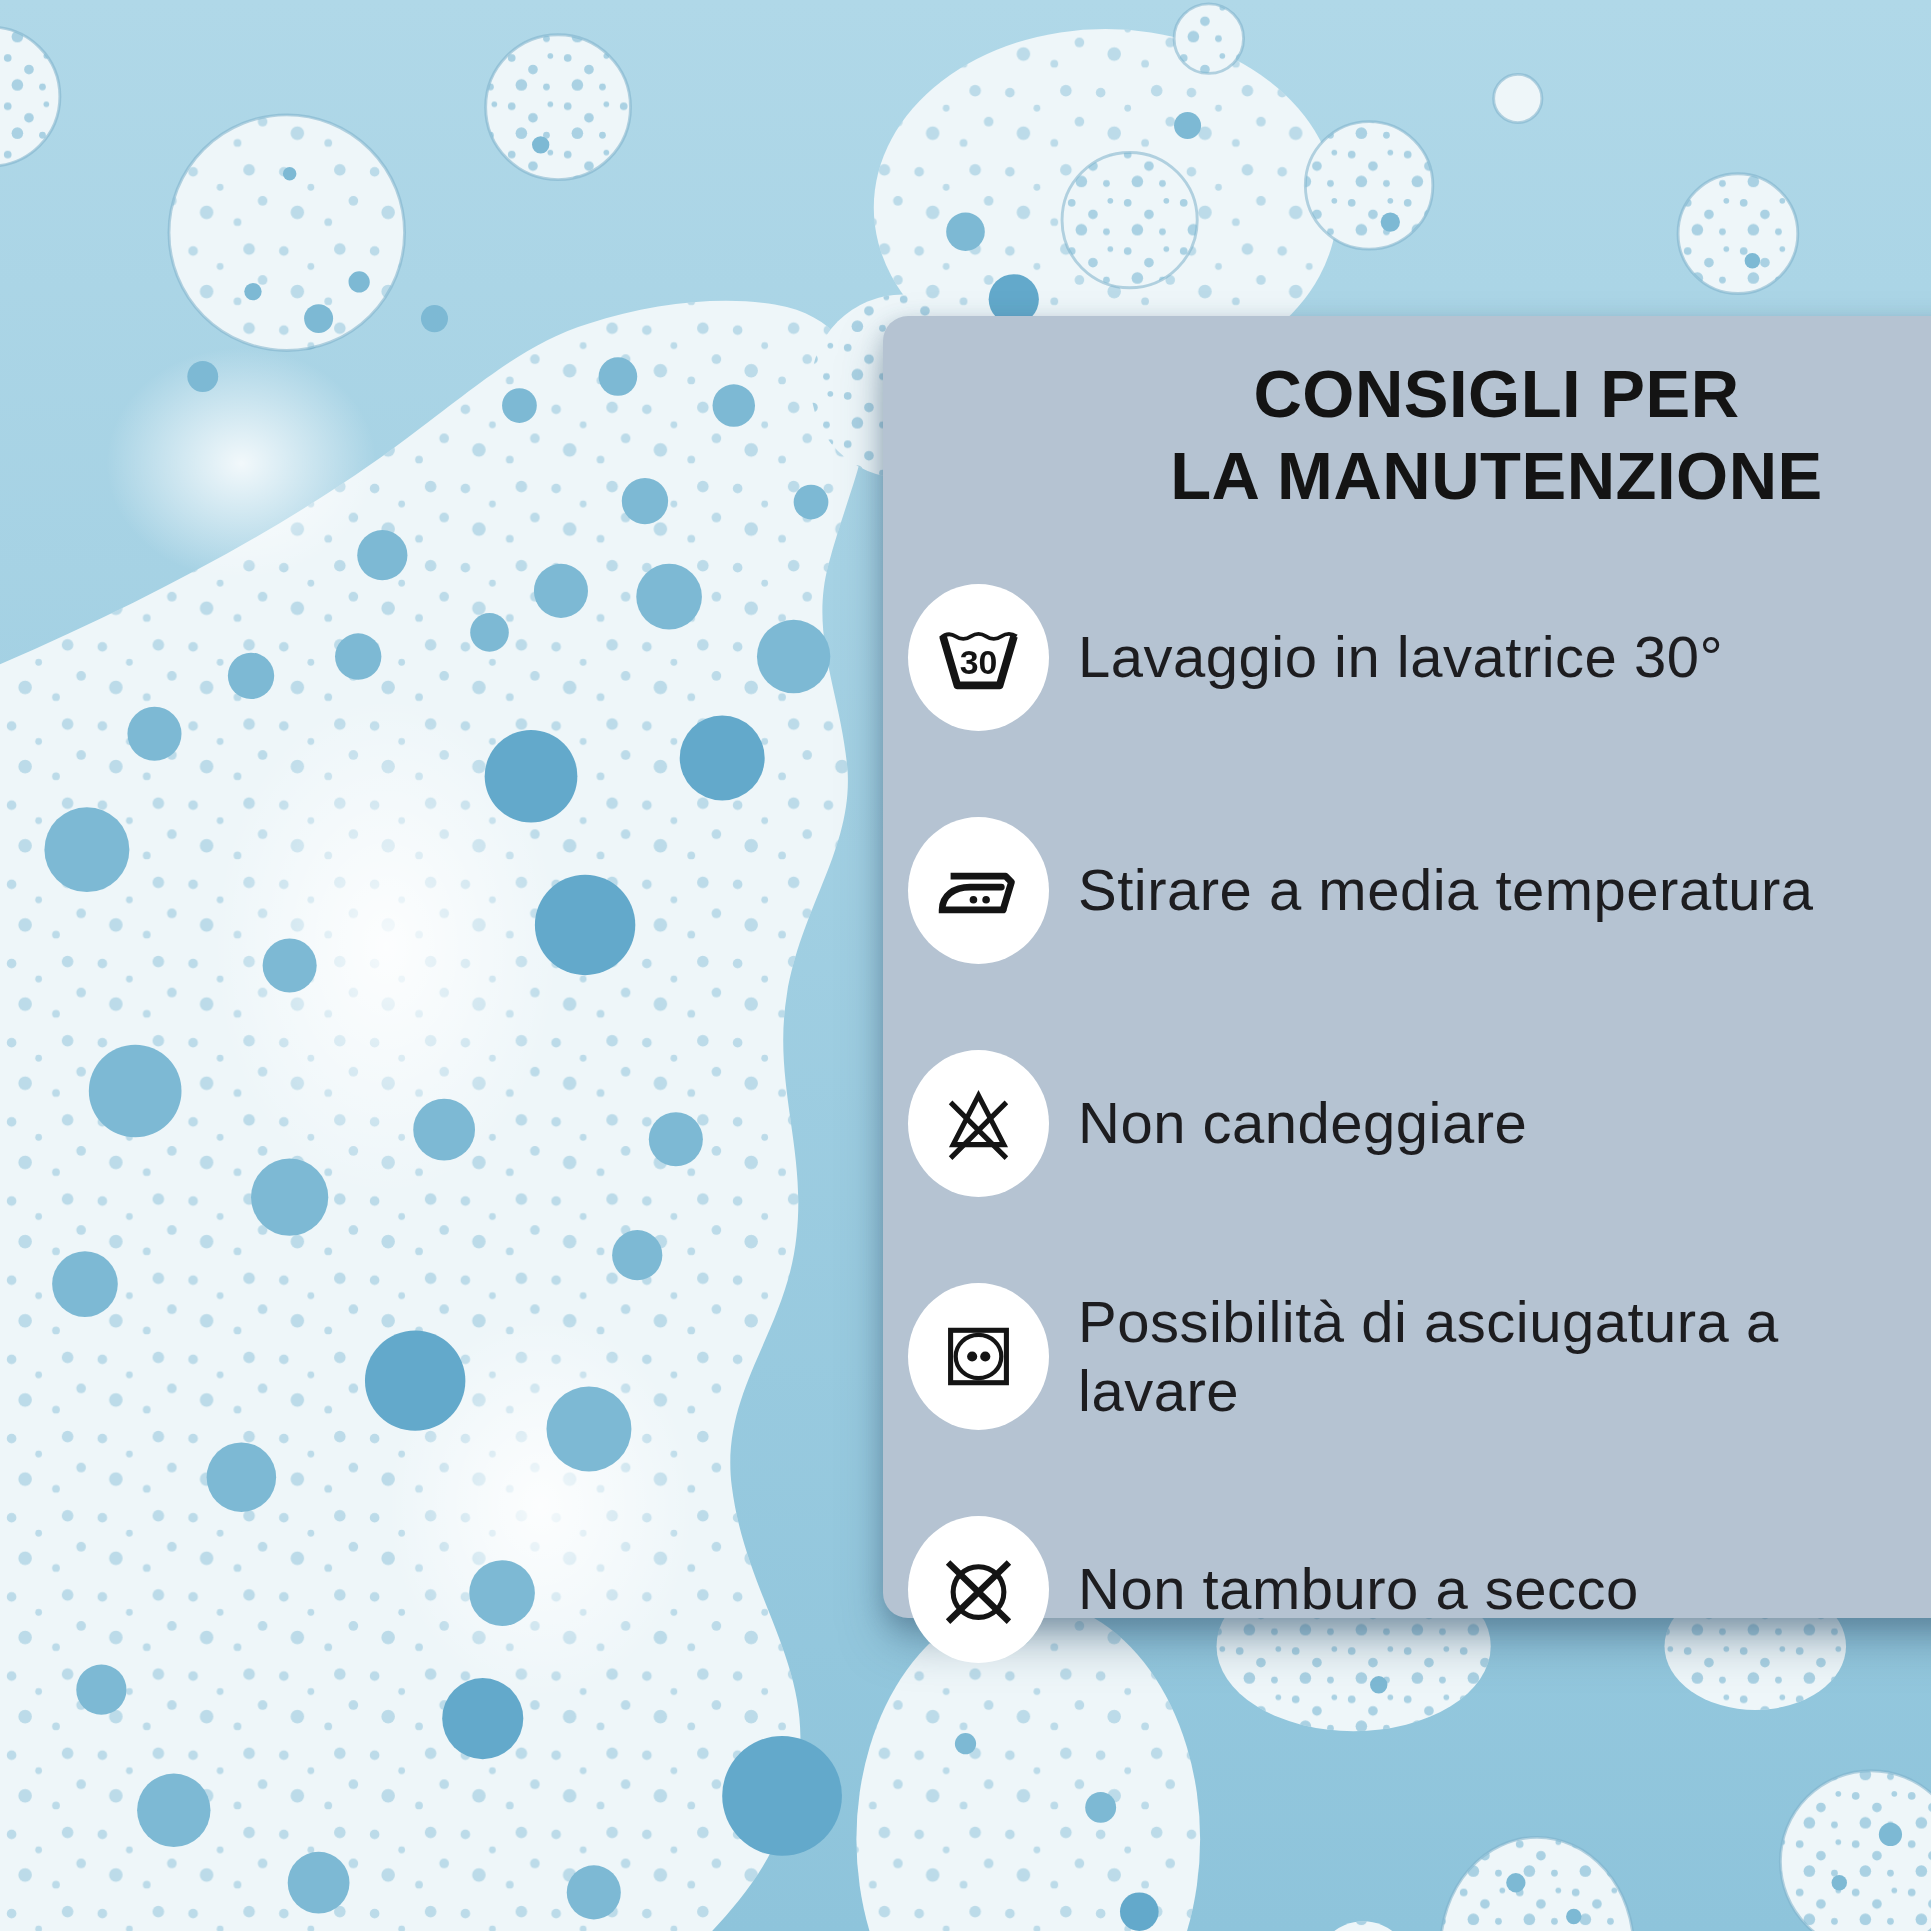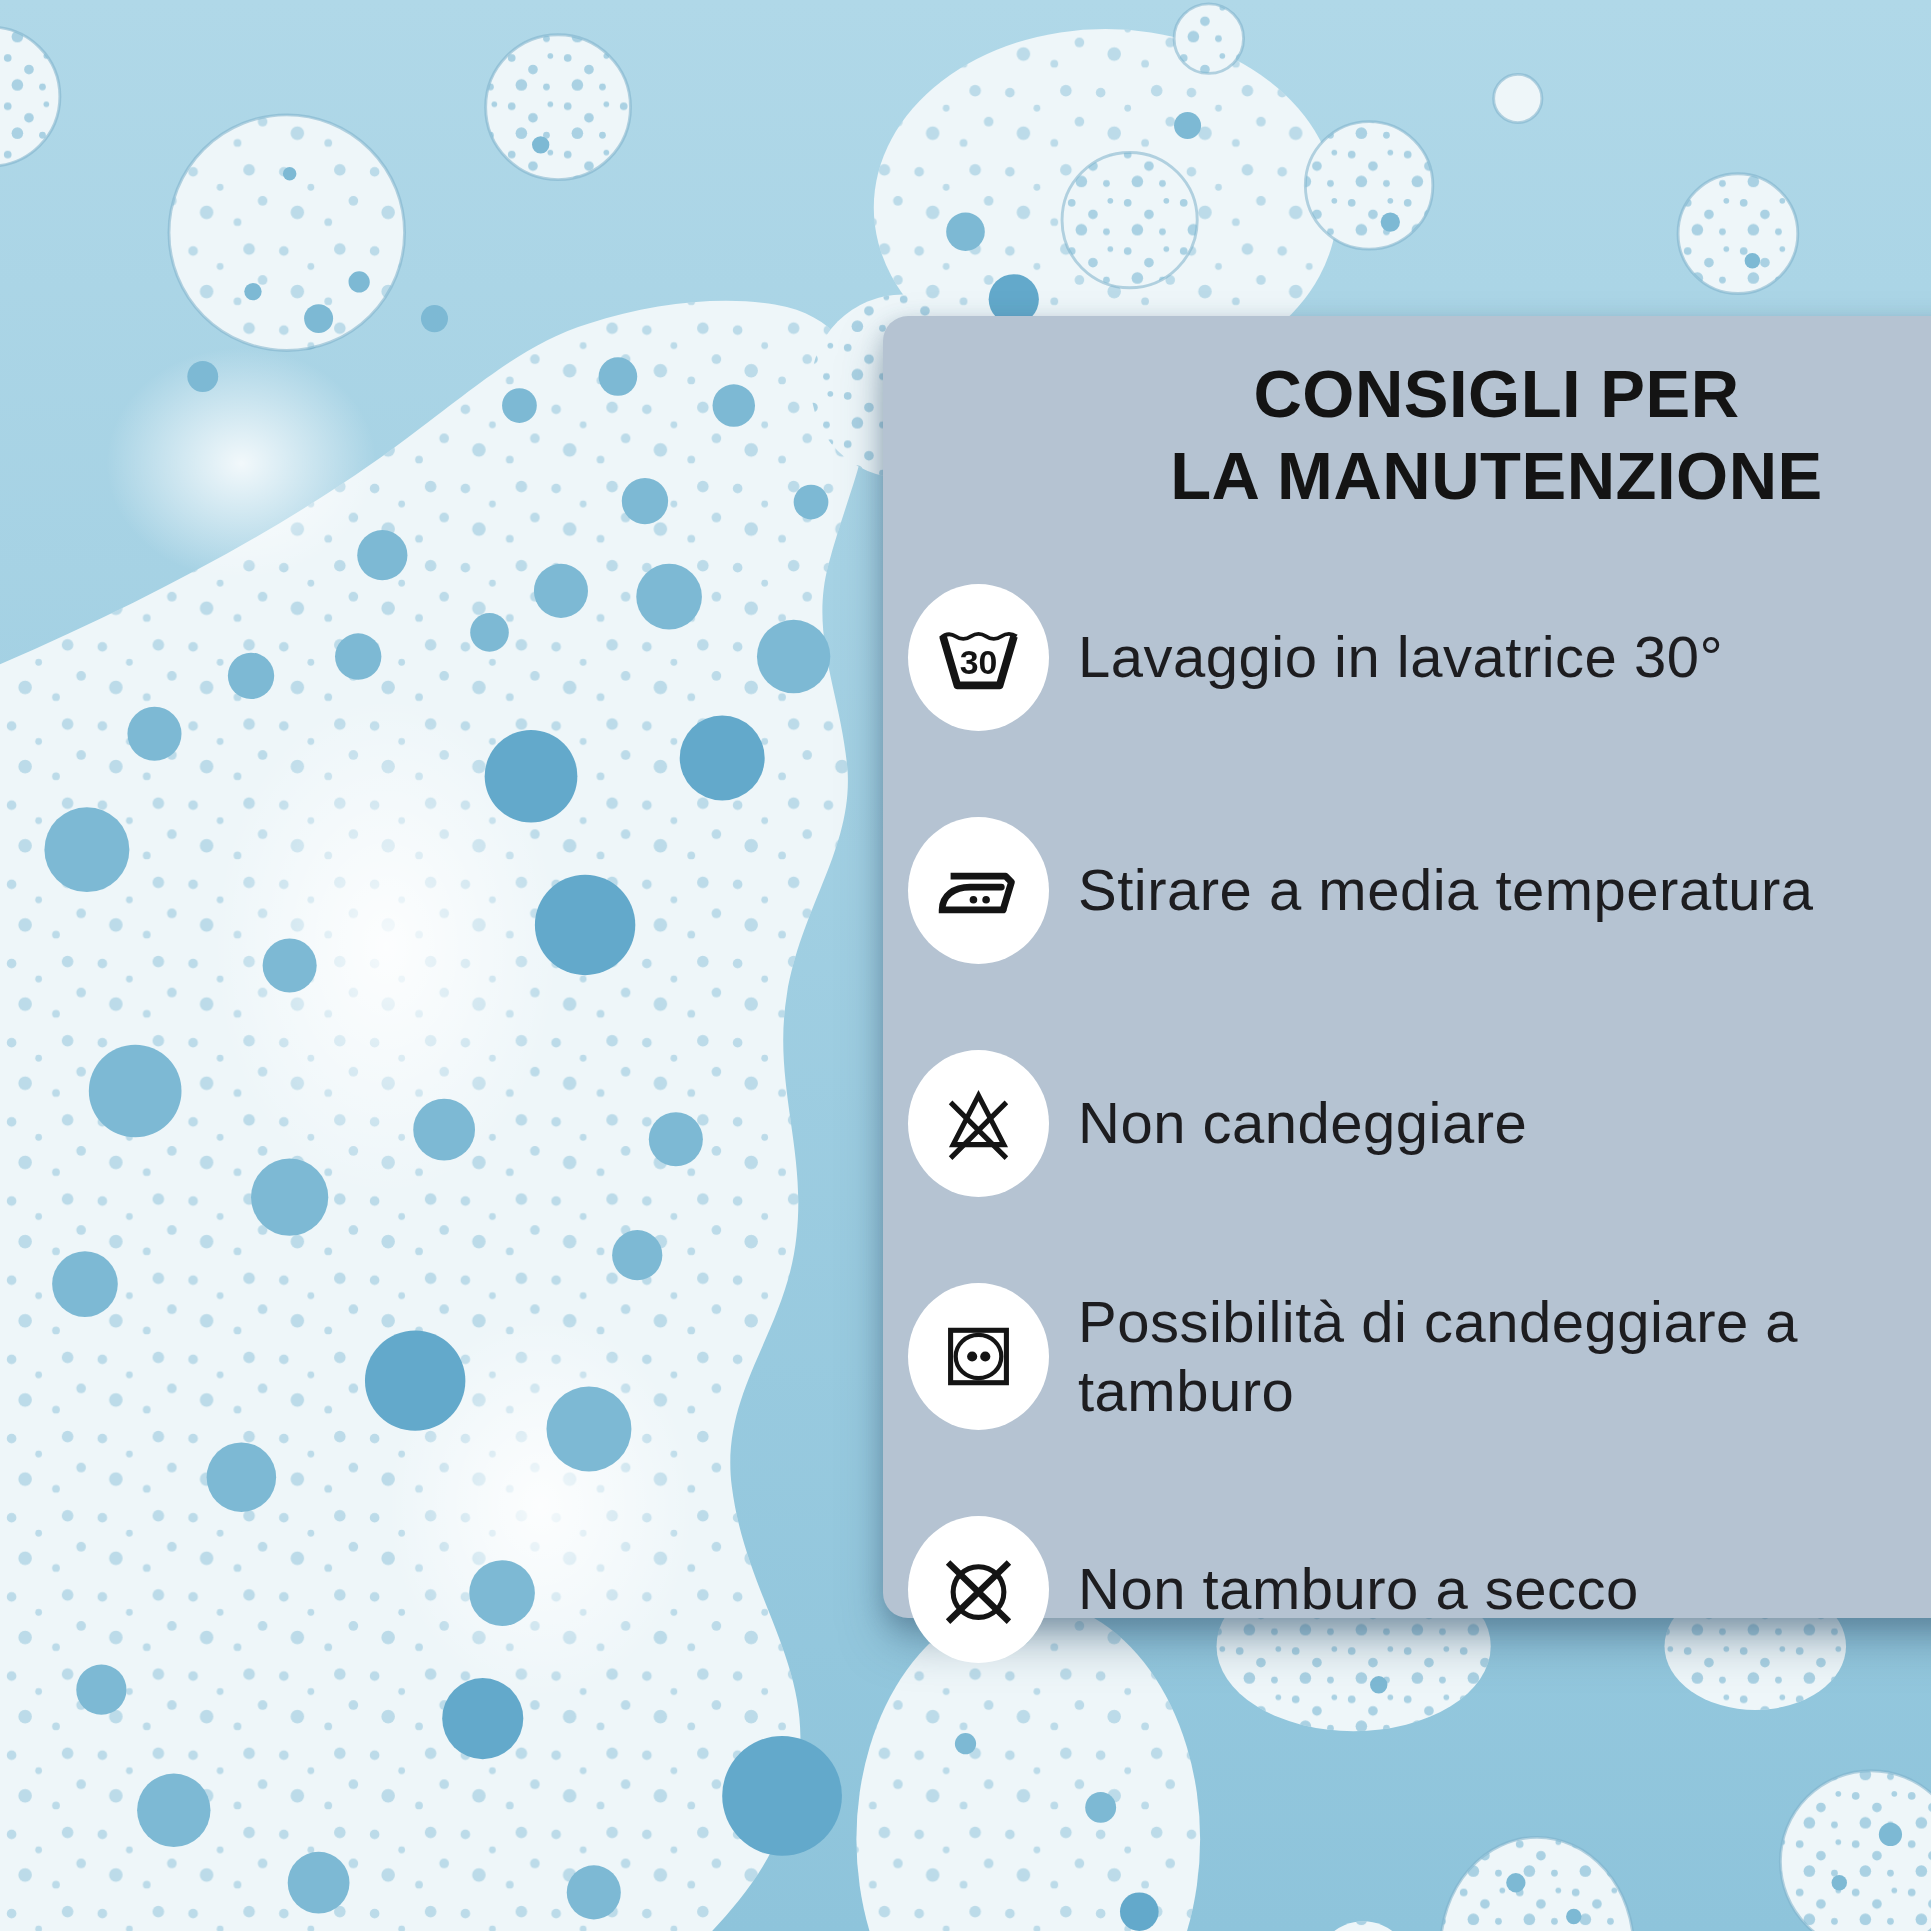--- a/index.html
+++ b/index.html
@@ -267,21 +267,21 @@
 
       <div class="item">
         <span class="icon-circle">
           <svg class="care-ico" viewBox="0 0 110 110">
             <rect x="22" y="24" width="66" height="62" stroke-width="6"></rect>
             <ellipse cx="55" cy="55" rx="27" ry="25.5" stroke-width="5"></ellipse>
             <circle class="fill" cx="47.5" cy="55" r="6"></circle>
             <circle class="fill" cx="63" cy="55" r="6"></circle>
           </svg>
         </span>
-        <span class="item-label">Possibilità di candeggiare a tamburo</span>
+        <span class="item-label">Possibilità di asciugatura a lavare</span>
       </div>
 
       <div class="item">
         <span class="icon-circle">
           <svg class="care-ico" viewBox="0 0 110 110">
             <circle cx="55" cy="58" r="30" stroke-width="6"></circle>
             <path d="M19,23 L91,93 M91,23 L19,93" stroke-width="7.5"></path>
           </svg>
         </span>
         <span class="item-label">Non tamburo a secco</span>

